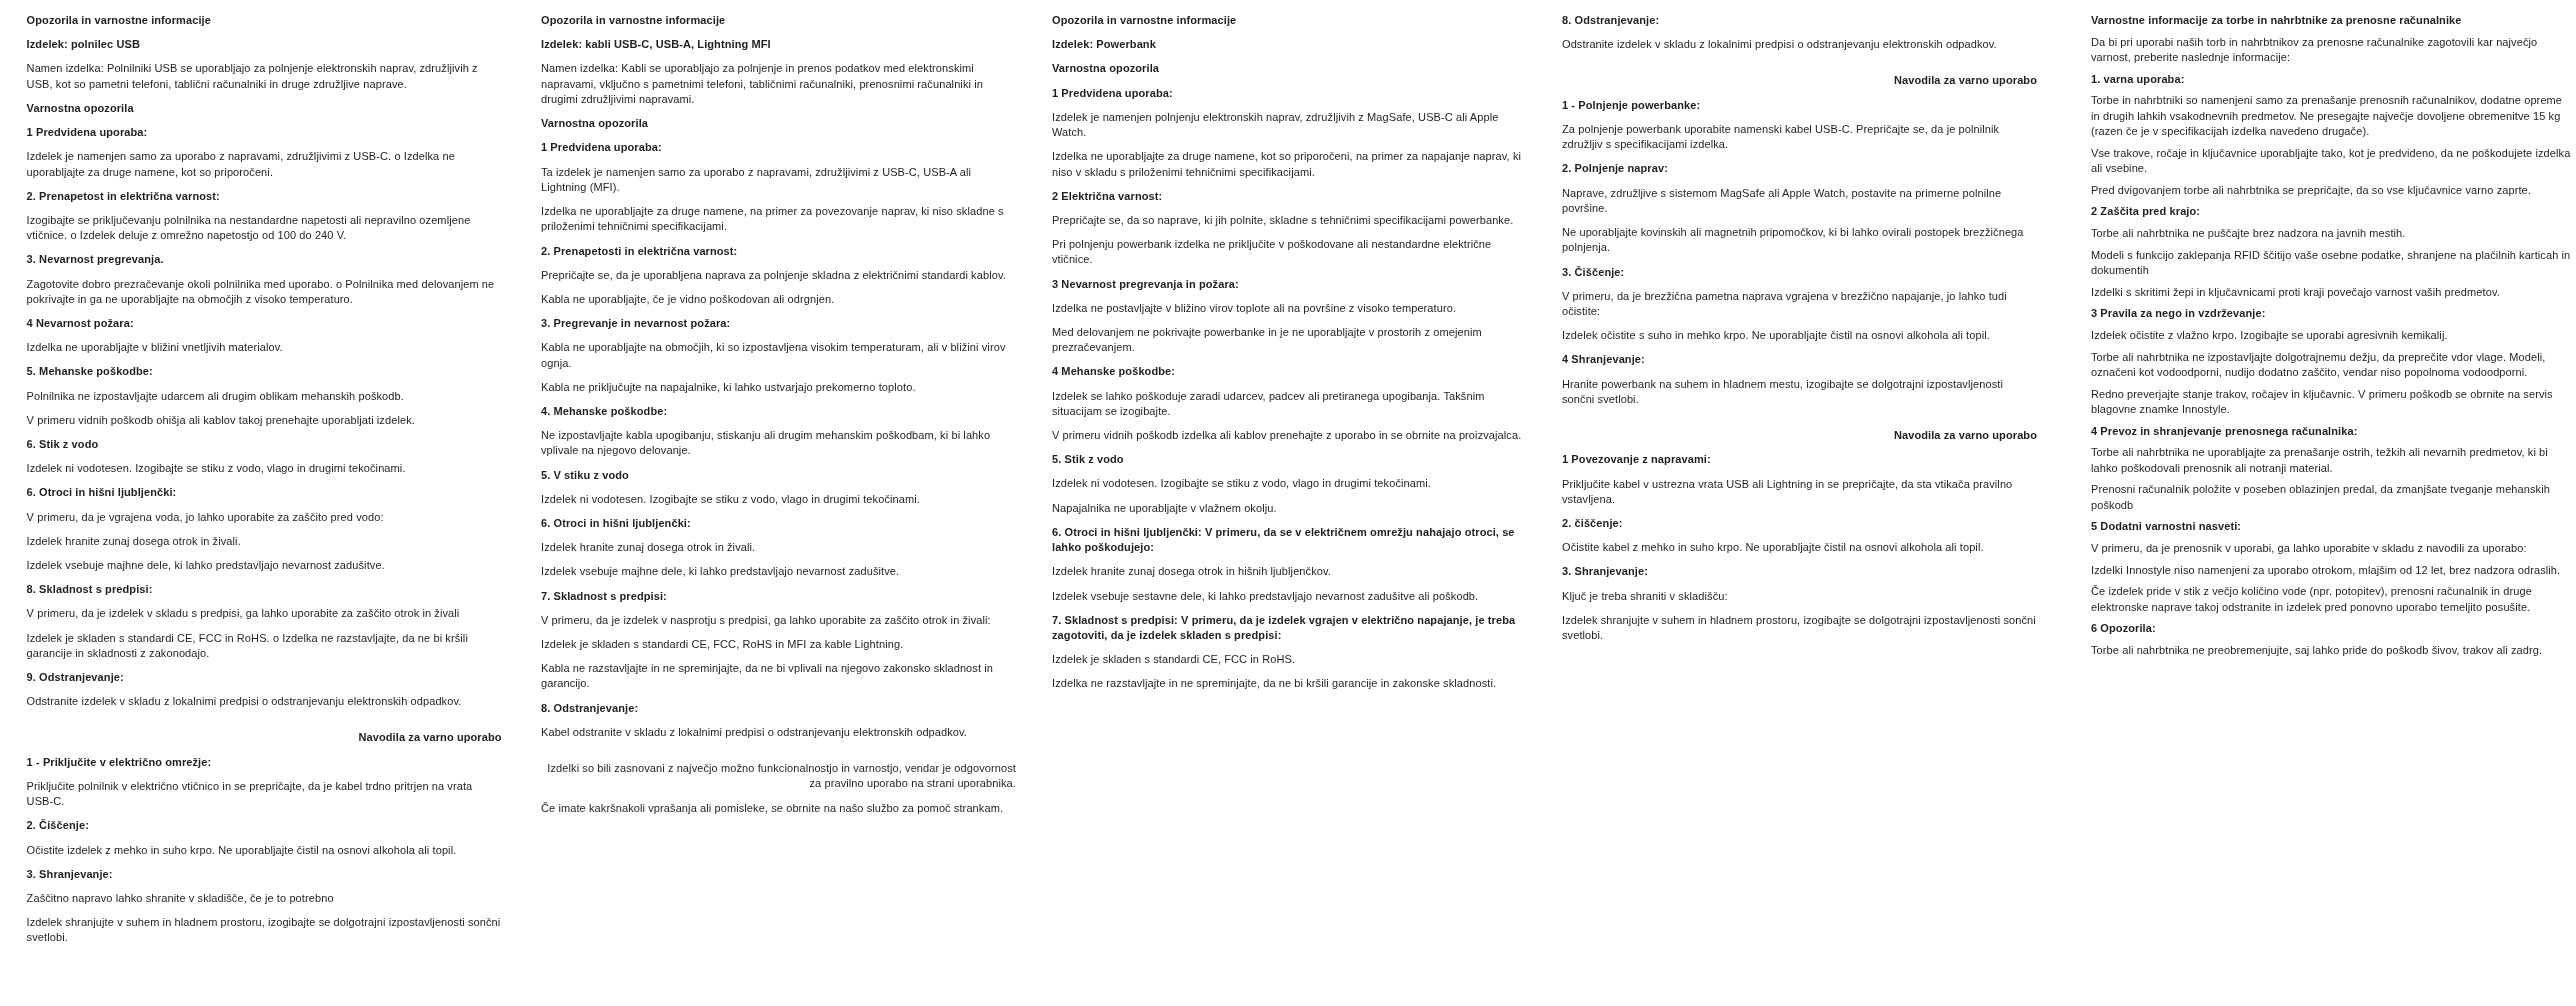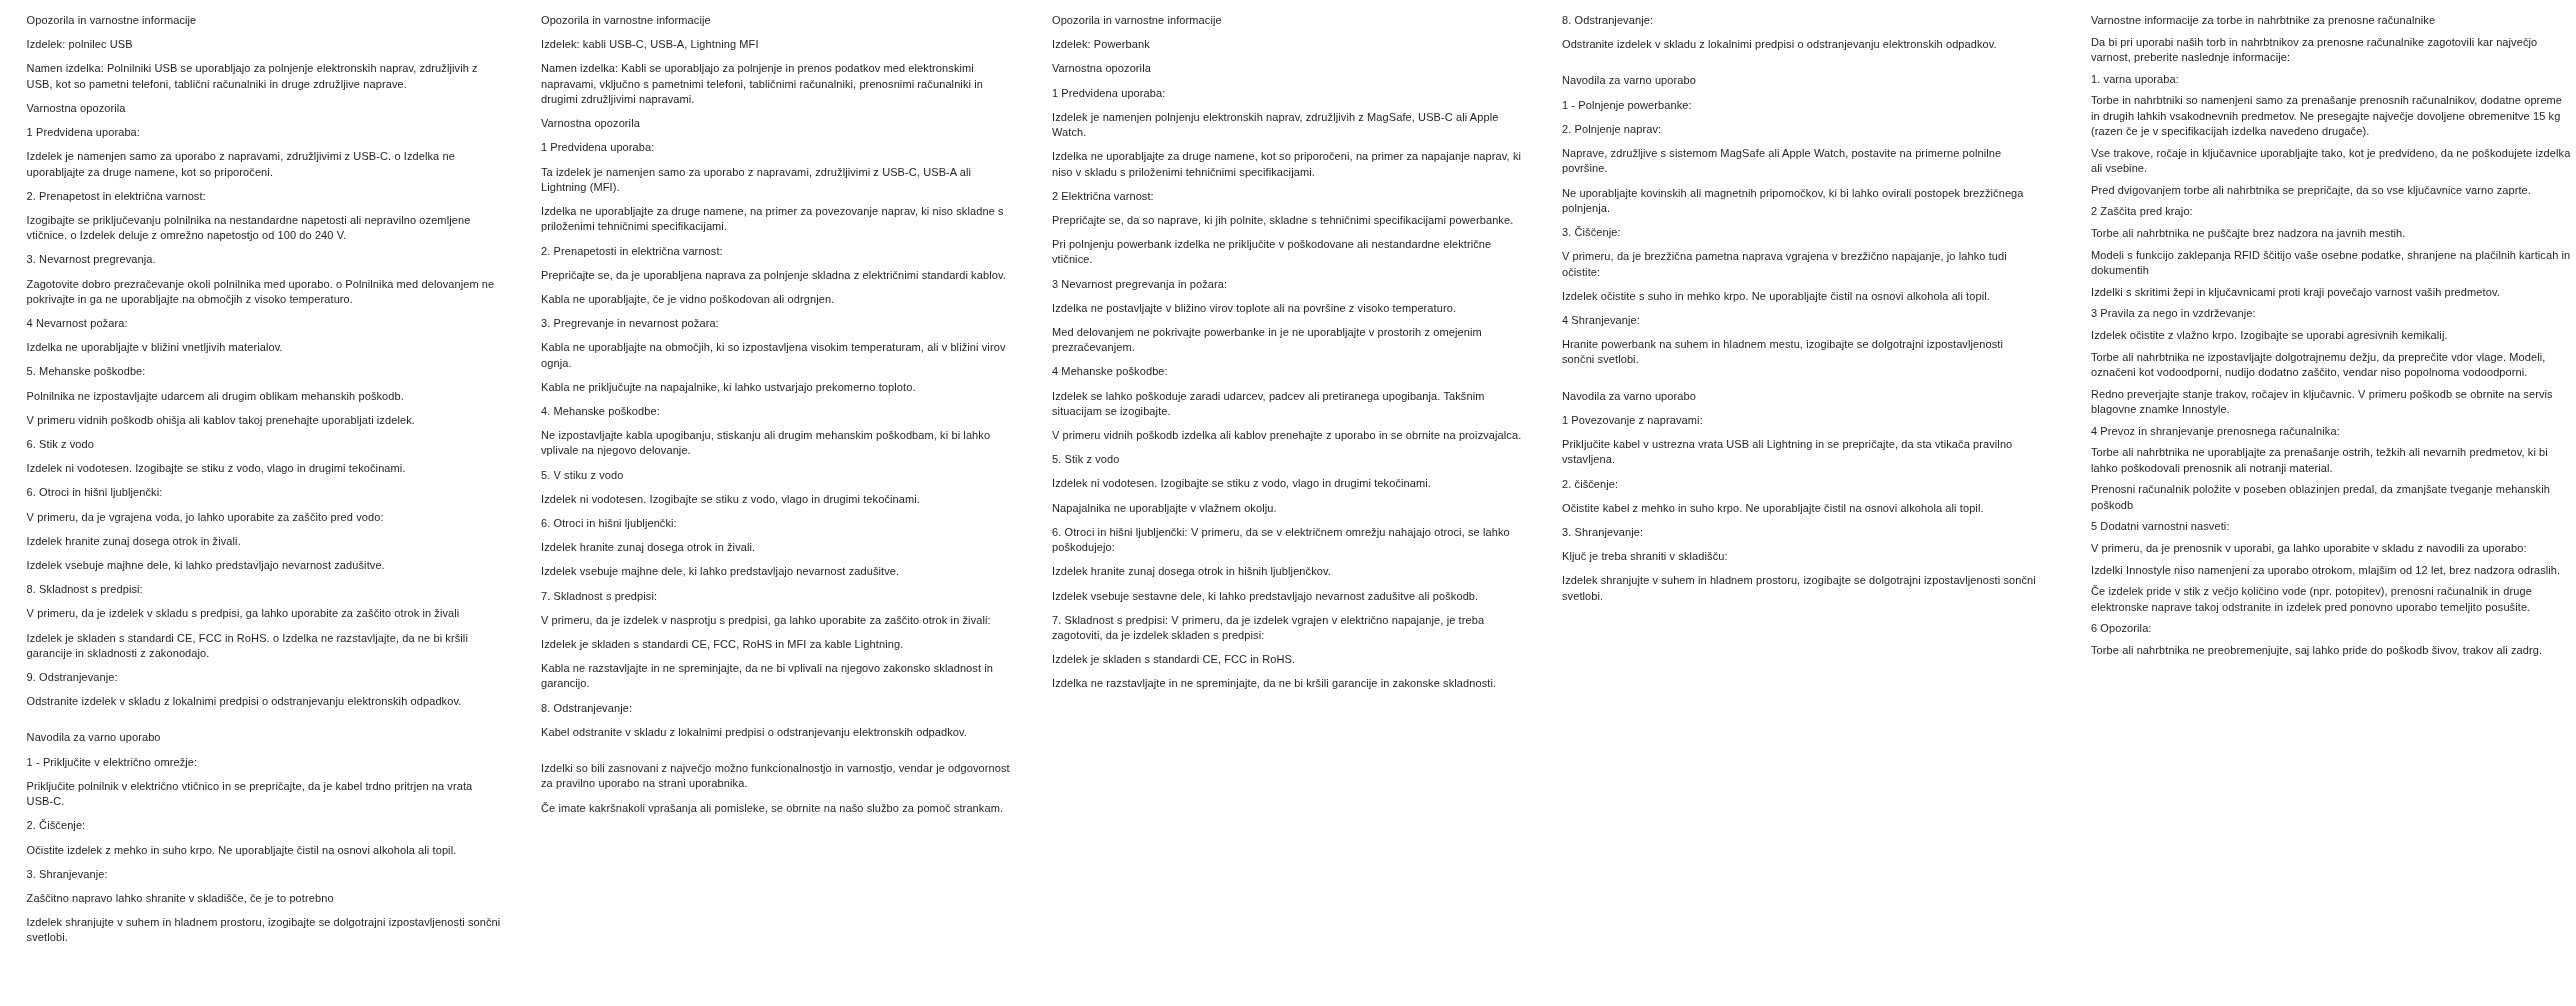--- a/index.html
+++ b/index.html
@@ -25,23 +25,23 @@
   .col-1 { left: 541px; }
   .col-2 { left: 1052px; }
   .col-3 { left: 1562px; }
   .col-4 { left: 2091px; width: 480px; }
   .col .h, .col .p {
     font-size: 11px;
     line-height: 15.3px;
     margin: 0 0 8.9px 0;
     letter-spacing: 0.1px;
   }
-  .col .h { font-weight: 400; }
+  .col .h { font-weight: 700; }
   .col-4 .h, .col-4 .p { margin-bottom: 6.4px; }
-  .gap-before { margin-top: 21px !important; }
+  .gap-before { margin-top: 21px !important; text-align: right; }
 </style>
 </head>
 <body style="color: rgb(31, 31, 31); background: rgb(255, 255, 255);">
 
 <div class="page">
   <section class="col col-0">
       <div class="h">Opozorila in varnostne informacije</div>
       <div class="h">Izdelek: polnilec USB</div>
       <div class="p">Namen izdelka: Polnilniki USB se uporabljajo za polnjenje elektronskih naprav, združljivih z USB, kot so pametni telefoni, tablični računalniki in druge združljive naprave.</div>
       <div class="h">Varnostna opozorila</div>
@@ -130,20 +130,21 @@
       <div class="p">Izdelek vsebuje sestavne dele, ki lahko predstavljajo nevarnost zadušitve ali poškodb.</div>
       <div class="h">7. Skladnost s predpisi: V primeru, da je izdelek vgrajen v električno napajanje, je treba zagotoviti, da je izdelek skladen s predpisi:</div>
       <div class="p">Izdelek je skladen s standardi CE, FCC in RoHS.</div>
       <div class="p">Izdelka ne razstavljajte in ne spreminjajte, da ne bi kršili garancije in zakonske skladnosti.</div>
     </section>
   <section class="col col-3">
       <div class="h">8. Odstranjevanje:</div>
       <div class="p">Odstranite izdelek v skladu z lokalnimi predpisi o odstranjevanju elektronskih odpadkov.</div>
       <div class="h gap-before">Navodila za varno uporabo</div>
       <div class="h">1 - Polnjenje powerbanke:</div>
+      <div class="p">Za polnjenje powerbank uporabite namenski kabel USB-C. Prepričajte se, da je polnilnik združljiv s specifikacijami izdelka.</div>
       <div class="h">2. Polnjenje naprav:</div>
       <div class="p">Naprave, združljive s sistemom MagSafe ali Apple Watch, postavite na primerne polnilne površine.</div>
       <div class="p">Ne uporabljajte kovinskih ali magnetnih pripomočkov, ki bi lahko ovirali postopek brezžičnega polnjenja.</div>
       <div class="h">3. Čiščenje:</div>
       <div class="p">V primeru, da je brezžična pametna naprava vgrajena v brezžično napajanje, jo lahko tudi očistite:</div>
       <div class="p">Izdelek očistite s suho in mehko krpo. Ne uporabljajte čistil na osnovi alkohola ali topil.</div>
       <div class="h">4 Shranjevanje:</div>
       <div class="p">Hranite powerbank na suhem in hladnem mestu, izogibajte se dolgotrajni izpostavljenosti sončni svetlobi.</div>
       <div class="h gap-before">Navodila za varno uporabo</div>
       <div class="h">1 Povezovanje z napravami:</div>

